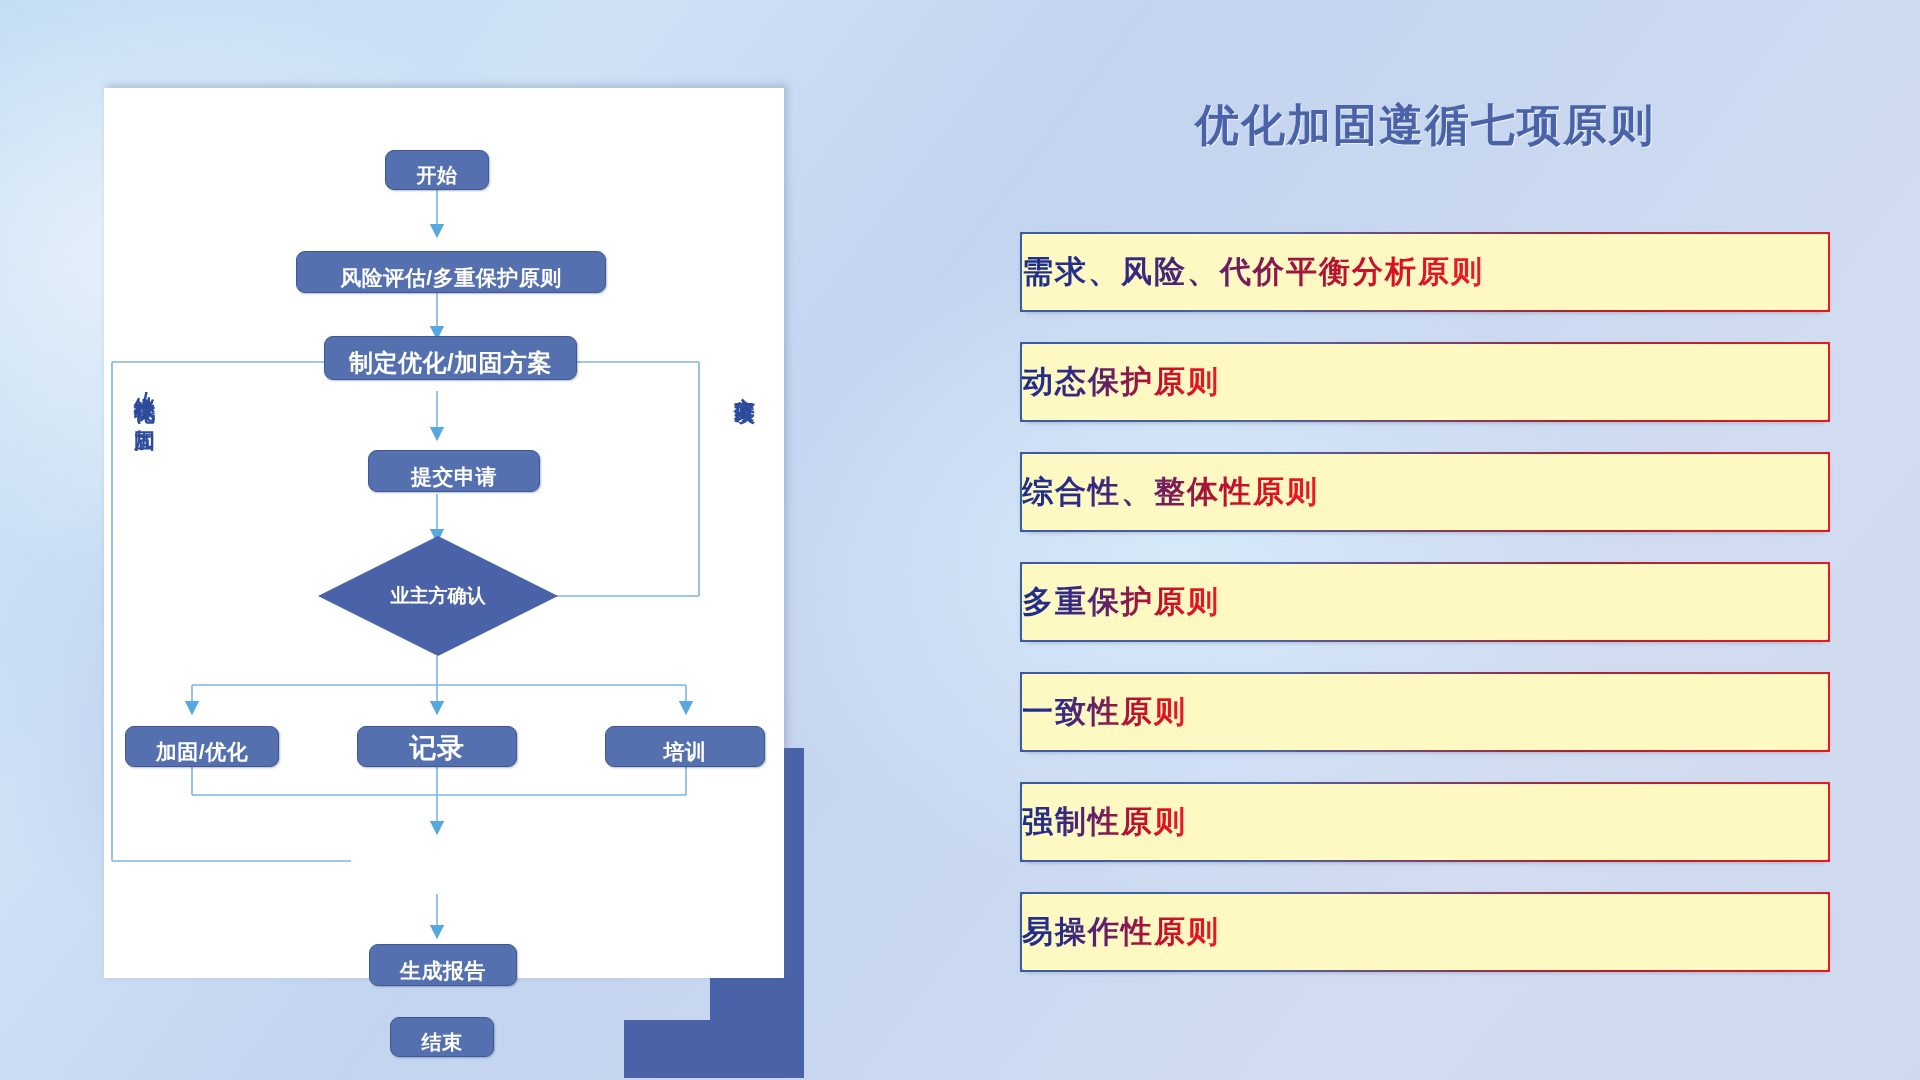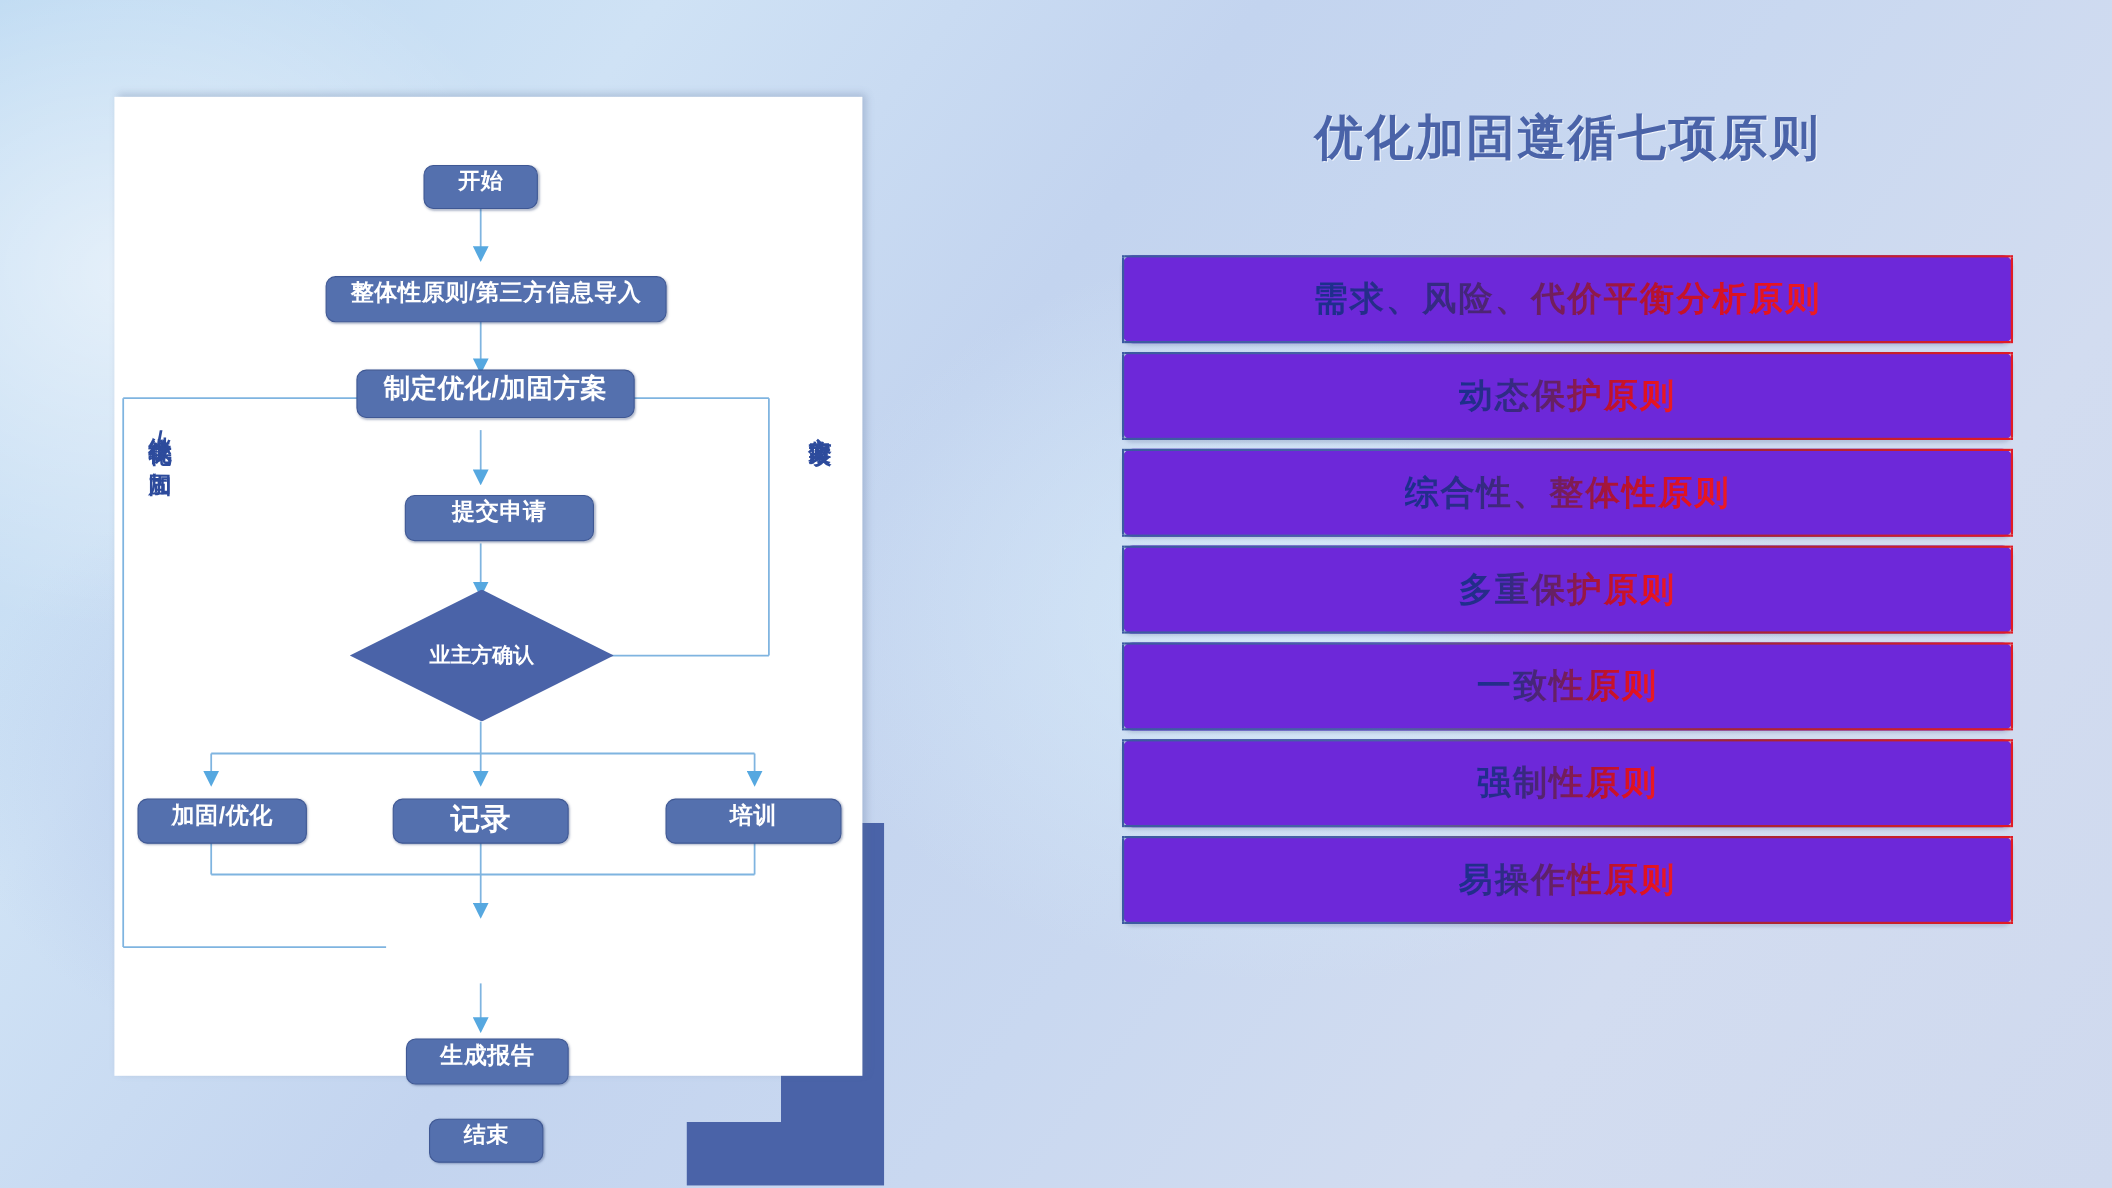--- a/index.html
+++ b/index.html
@@ -22,21 +22,21 @@
     clip-path: polygon(86px 0, 180px 0, 180px 330px, 0 330px, 0 272px, 86px 272px);
   }
   #flow-card {
     position:absolute; left:0; top:0; width:680px; height:890px;
     background:#ffffff;
     box-shadow: 3px -3px 7px rgba(90,110,150,0.30);
   }
   #flow-svg { position:absolute; left:0; top:0; width:680px; height:890px; }
 
   .node {
-    position:absolute; display:flex; align-items:flex-start; justify-content:center;
+    position:absolute; display:flex; align-items:flex-end; justify-content:center;
     background:#5470ae; color:#fff; border-radius:9px;
     border:1px solid #3f5894;
     font-weight:bold; letter-spacing:.5px;
     box-shadow:1px 1px 2px rgba(40,60,110,.35);
     white-space:nowrap;
   }
   .diamond {
     position:absolute; display:flex; align-items:center; justify-content:center;
     color:#fff; font-weight:bold; white-space:nowrap;
   }
@@ -56,26 +56,26 @@
   
   #right-panel { position:absolute; left:1020px; top:96px; width:810px; height:920px; }
   #right-title {
     position:absolute; left:0; top:0; width:810px; text-align:center;
     font-size:44px; font-weight:bold; color:#4a63a8;
     letter-spacing:2px;
     text-shadow: 1px 1px 0 rgba(255,255,255,.7);
   }
   #cards { position:absolute; left:0; top:136px; width:810px; }
   .pcard {
-    position:relative; height:80px; margin-bottom:8px;
-    background:#6d28d9;
+    position:relative; height:80px; margin-bottom:30px;
+    background:#fef9c3;
     border:2px solid;
     border-image: linear-gradient(96deg,#3b5aa0 0%, #4a63a8 30%, #a32634 68%, #e21b24 100%) 1;
     border-radius:10px;
-    display:flex; align-items:center; justify-content:center;
+    display:flex; align-items:center; 
     box-shadow:0 2px 3px rgba(80,100,140,.22);
   }
   .pcard span {
     font-size:31px; font-weight:bold; letter-spacing:2px;
     background: linear-gradient(95deg, #1b2f8e 0%, #2f2b86 22%, #6a1f62 45%, #b51230 66%, #e3121f 86%, #ec1c24 100%);
     -webkit-background-clip:text; background-clip:text;
     -webkit-text-fill-color:transparent; color:transparent;
   }
 </style>
 </head>
@@ -126,21 +126,21 @@
         <line x1="595" y1="508" x2="595" y2="274"></line>
         <line x1="595" y1="274" x2="408" y2="274" marker-end="url(#ah)"></line>
       </g>
     </svg>
 
     <div class="node" style="left:281px; top:62px; width:104px; height:40px; font-size:20px;">
       <span>开始</span>
     </div>
 
     <div class="node" style="left:192px; top:163px; width:310px; height:42px; font-size:21px;">
-      <span>整体性原则/第三方信息导入</span>
+      <span>风险评估/多重保护原则</span>
     </div>
 
     <div class="node" style="left:220px; top:248px; width:253px; height:44px; font-size:24px;">
       <span>制定优化/加固方案</span>
     </div>
 
     <div class="node" style="left:264px; top:362px; width:172px; height:42px; font-size:21px;">
       <span>提交申请</span>
     </div>
 

